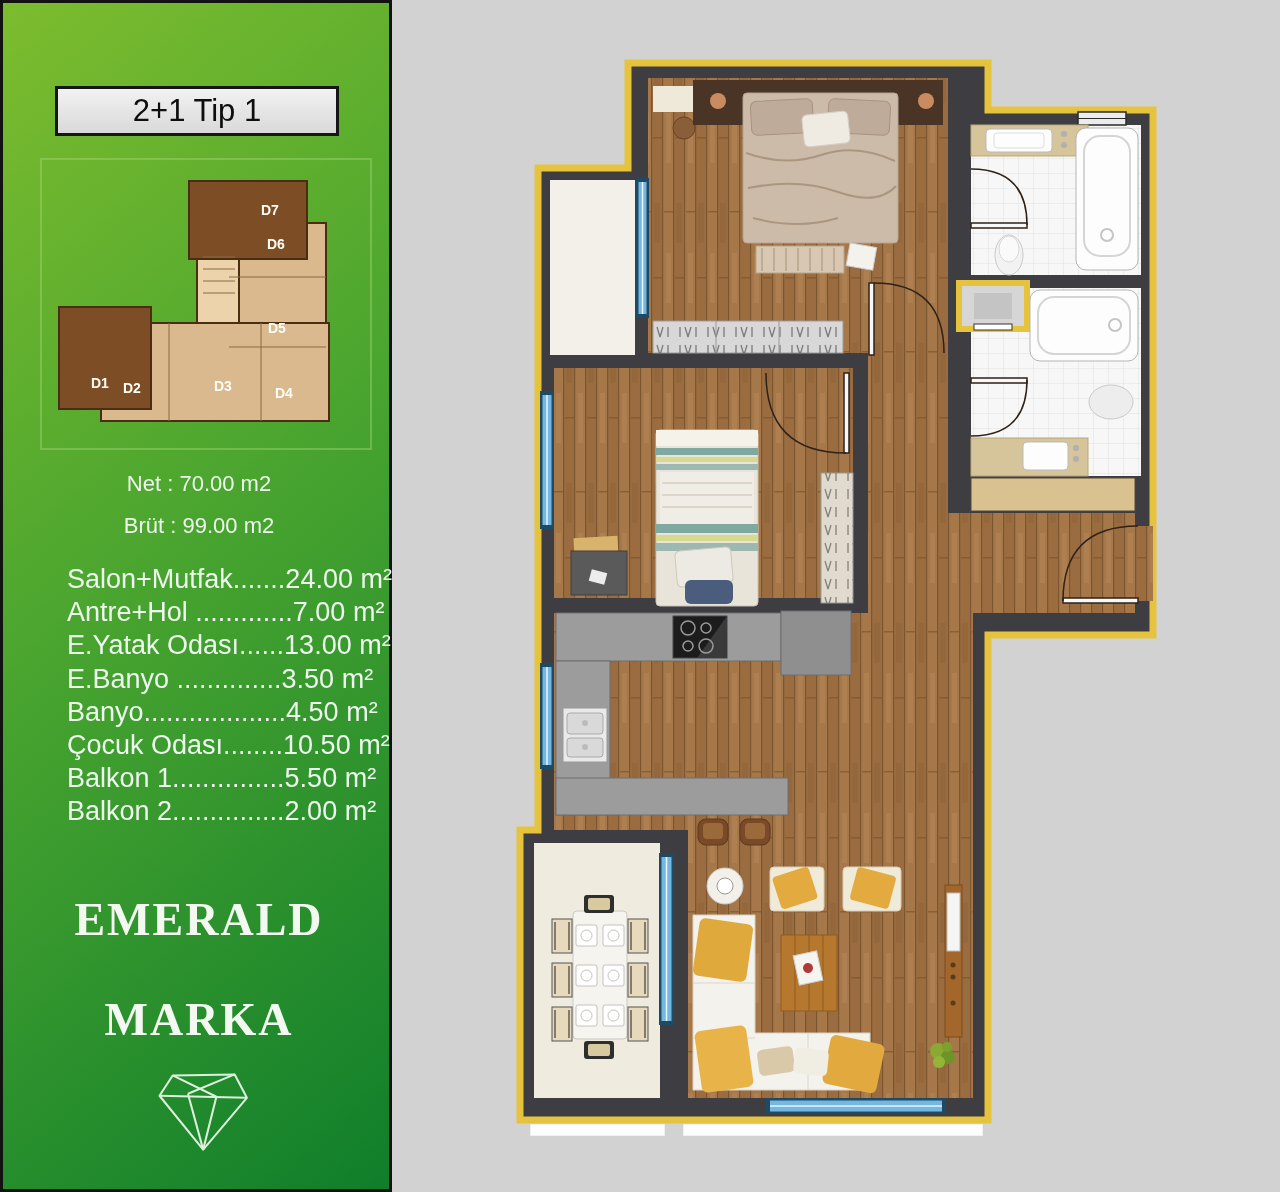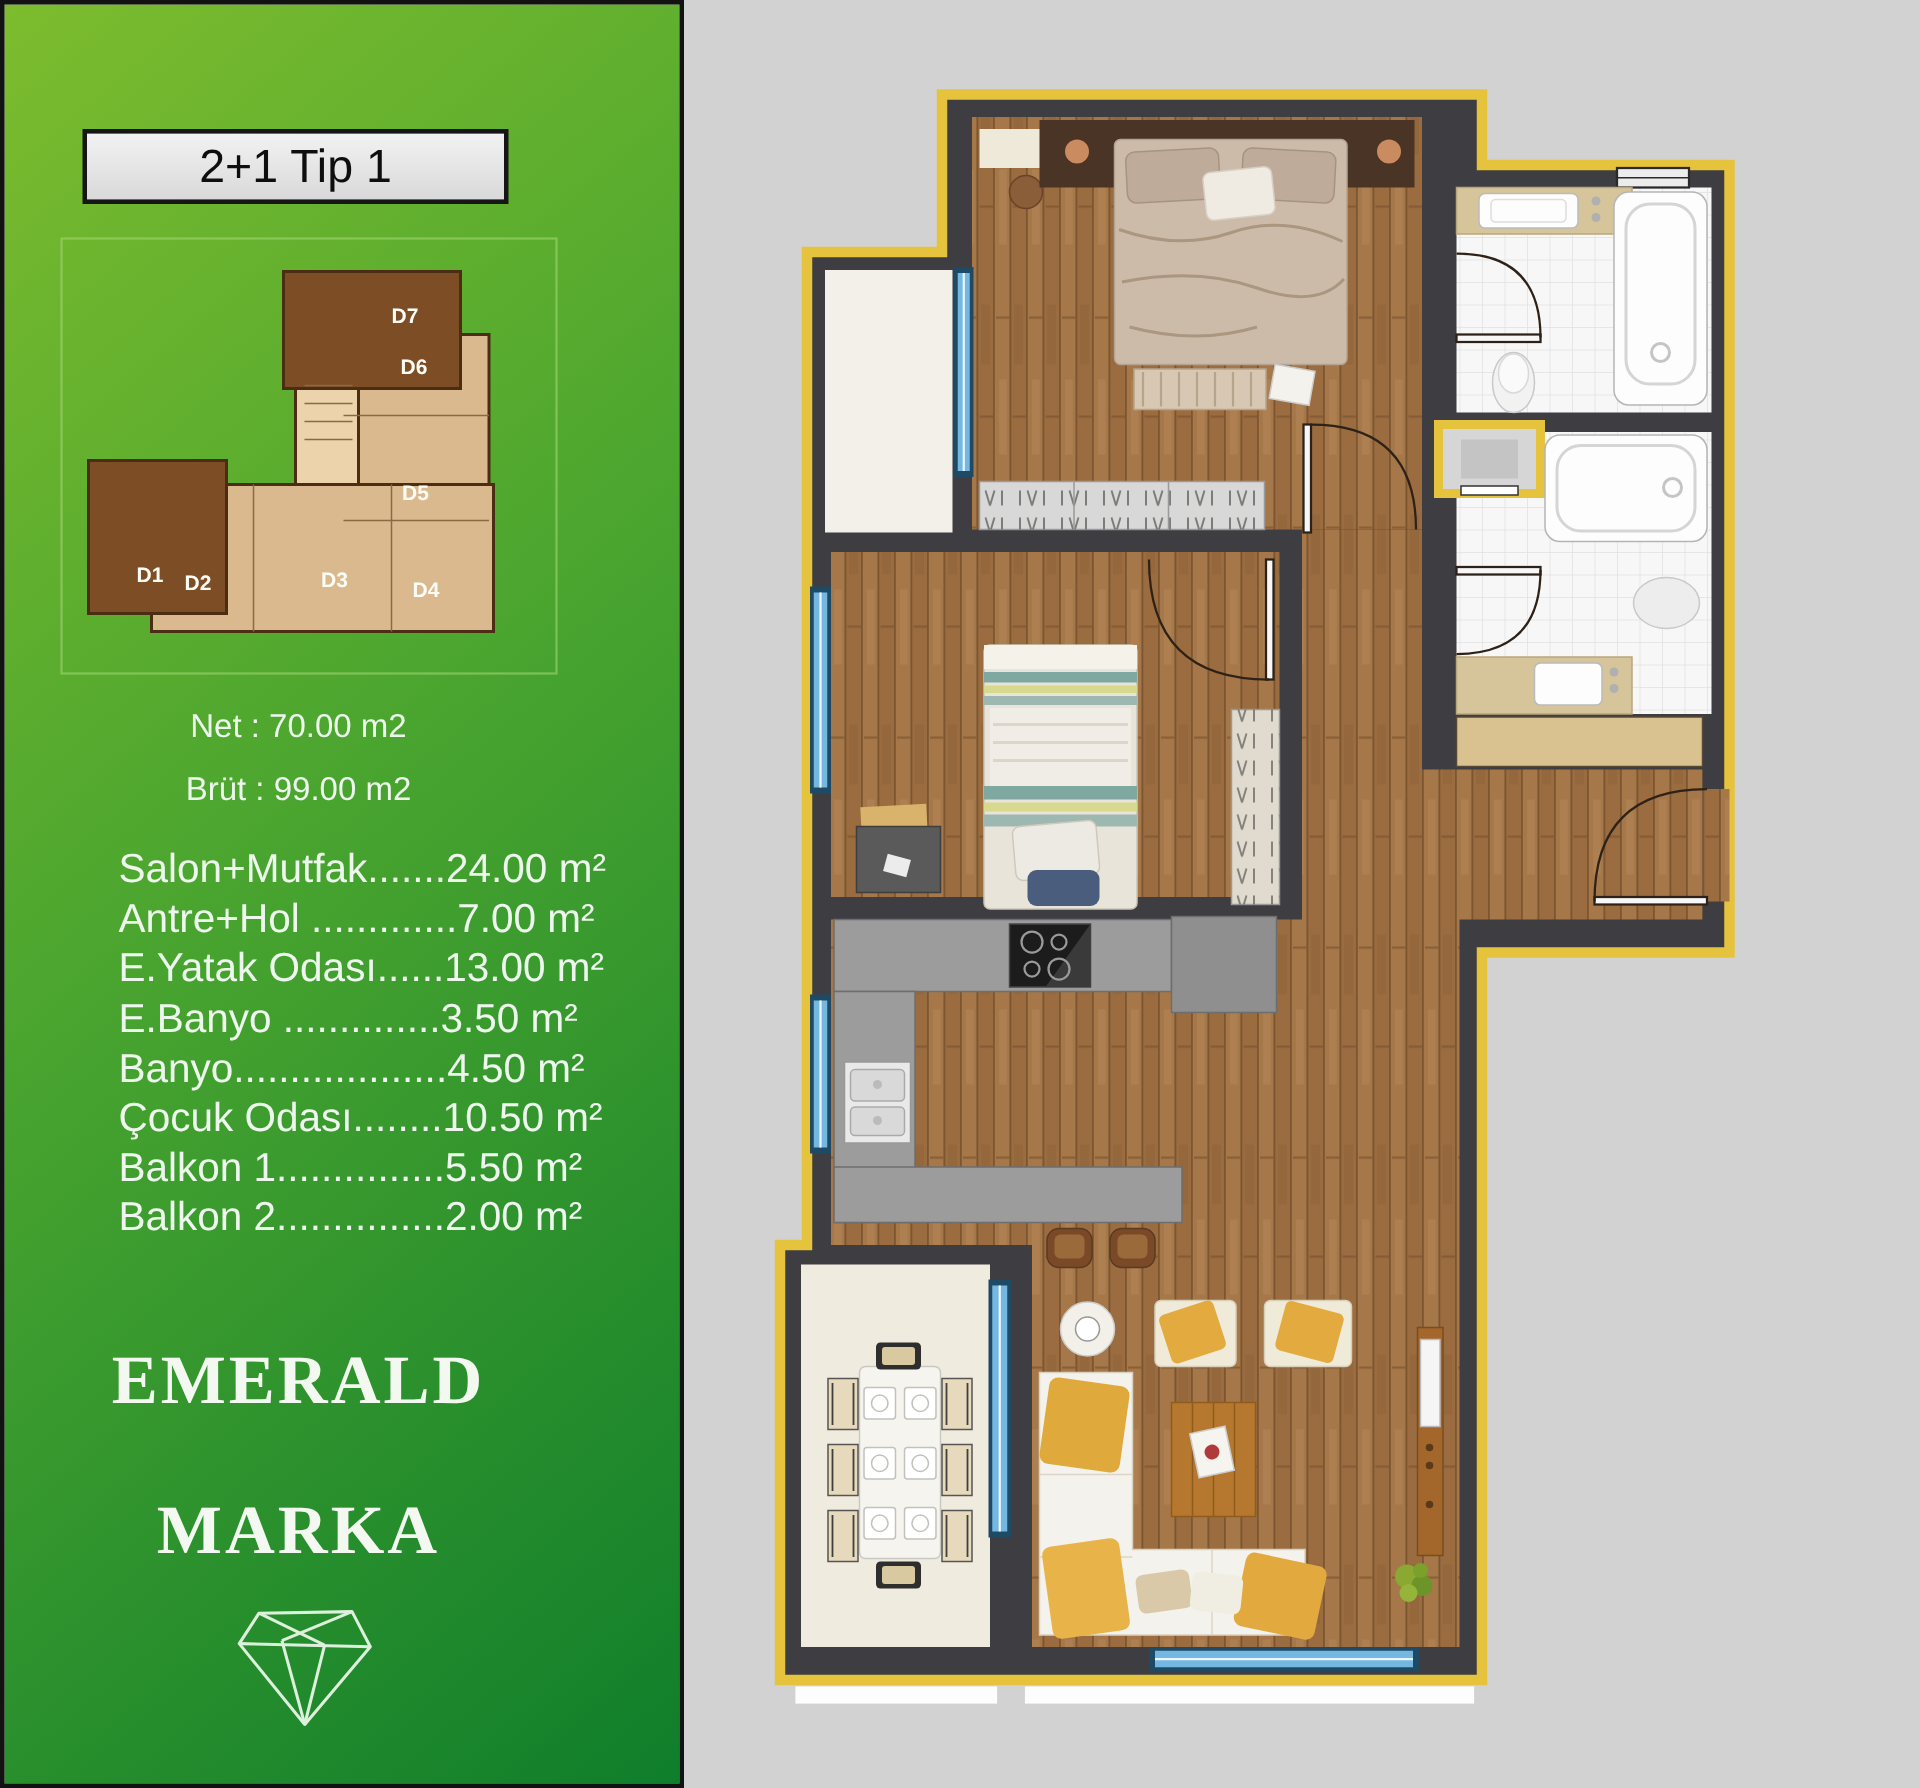--- a/index.html
+++ b/index.html
@@ -1,29 +1,29 @@
 <!DOCTYPE html>
 <html><head>
 <meta charset="utf-8">
 <style>
   html,body{margin:0;padding:0}
   body{width:1280px;height:1192px;background:#d2d2d2;position:relative;overflow:hidden;
        font-family:"Liberation Sans",sans-serif;}
   .canvas{position:absolute;inset:0;}
-  .sidebar{position:absolute;left:0;top:0;width:456px;height:1192px;box-sizing:border-box;
+  .sidebar{position:absolute;left:0;top:0;width:392px;height:1192px;box-sizing:border-box;
            background:linear-gradient(140deg,#7dbc2e 0%,#4aa52f 45%,#0f7e2b 100%);
            border:3px solid #121212;}
   .title-box{position:absolute;left:52px;top:83px;width:278px;height:44px;
              background:linear-gradient(#f2f2f2,#d9d9d9);border:3px solid #161616;
              display:flex;align-items:center;justify-content:center;
              font-size:31px;color:#0e0e0e;}
   .keyplan{position:absolute;left:36px;top:154px;width:334px;height:294px;}
   .netbrut{position:absolute;left:0;top:460px;width:392px;text-align:center;
            font-size:22px;color:#eef7ee;line-height:42px;}
-  .areas{position:absolute;left:76px;top:560px;font-size:27px;color:#eef7ee;
+  .areas{position:absolute;left:64px;top:560px;font-size:27px;color:#eef7ee;
          line-height:33.2px;white-space:nowrap;}
   .brand1,.brand2{position:absolute;left:0;width:392px;text-align:center;
          font-family:"Liberation Serif",serif;font-weight:700;font-size:46px;
          color:#f3f9f1;letter-spacing:2px;margin-top:30px;}
   .brand1{top:860px}.brand2{top:960px}
   .gem{position:absolute;left:126px;top:1058px;width:126px;height:100px;}
   .floorplan{position:absolute;left:508px;top:53px;width:660px;height:1095px;}
   .kp-label{font:700 14px "Liberation Sans",sans-serif;fill:#fdfdf6;}
 </style>
 </head>

